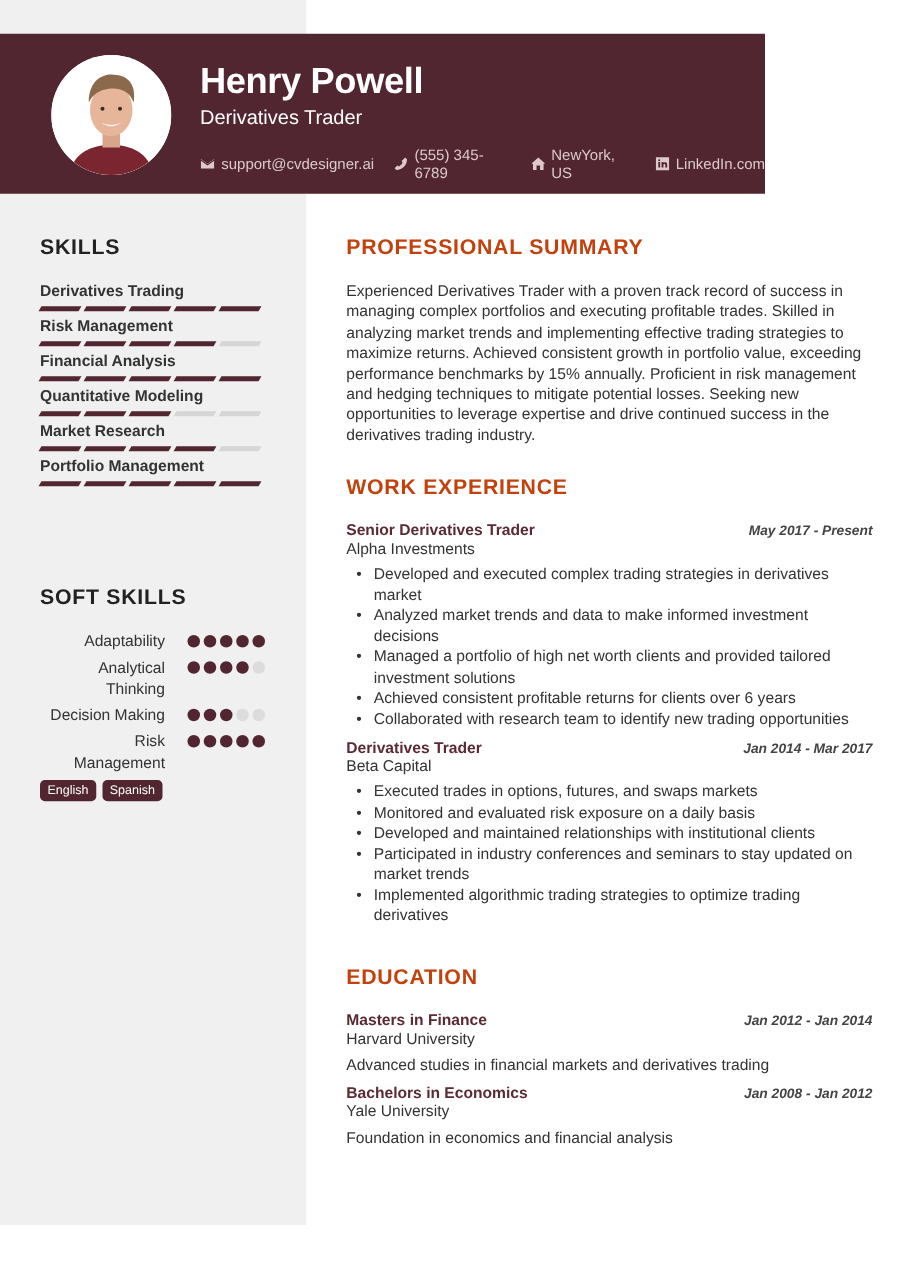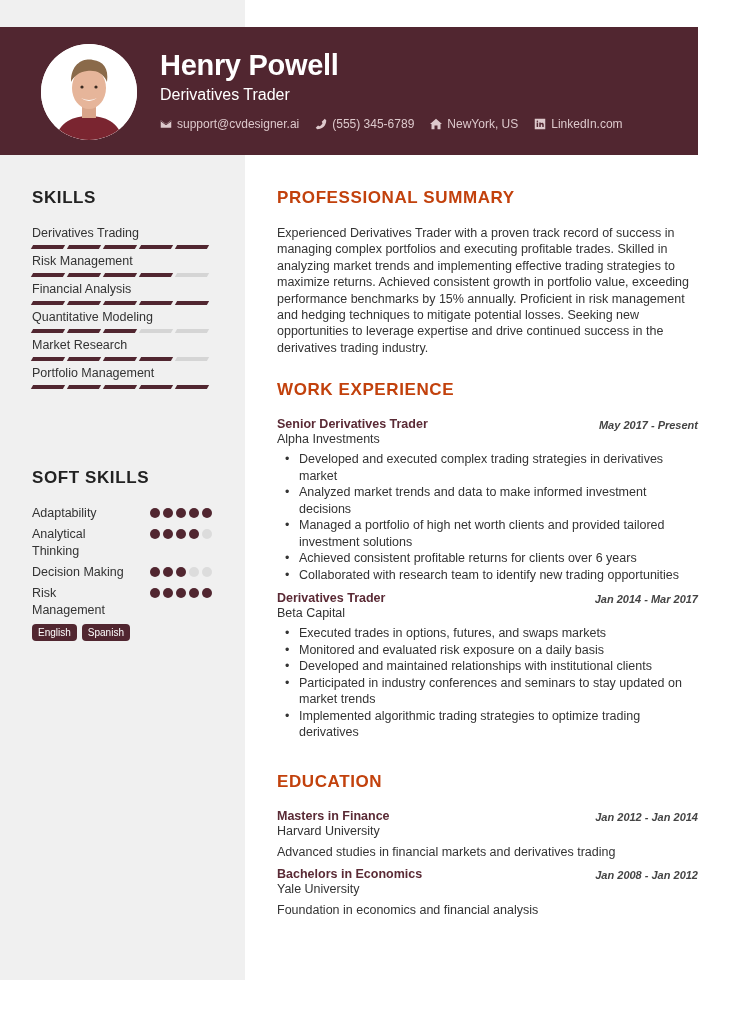--- a/index.html
+++ b/index.html
@@ -1,21 +1,21 @@
 <!DOCTYPE html>
 <html><head>
 <meta charset="utf-8">
 <style>
   * { box-sizing: border-box; margin: 0; padding: 0; }
   html, body { width: 730px; height: 1024px; background: #ffffff; overflow: hidden; }
   body { font-family: "Liberation Sans", sans-serif; color: #333; position: relative; }
 
   .sidebar-bg { position: absolute; left: 0; top: 0; width: 245px; height: 980px; background: #f0f0f0; }
 
-  .header { position: absolute; left: 0; top: 27px; width: 698px; height: 128px; background: #512630; }
+  .header { position: absolute; left: 0; top: 27px; width: 612px; height: 128px; background: #512630; }
   .photo { position: absolute; left: 41px; top: 17px; width: 96px; height: 96px; border-radius: 50%; background: #fff; overflow: hidden; }
   .name { position: absolute; left: 160px; top: 22px; font-size: 29px; font-weight: bold; color: #fff; letter-spacing: -0.3px; }
   .title { position: absolute; left: 160px; top: 59px; font-size: 16px; color: #fff; }
   .contacts { position: absolute; left: 160px; top: 90px; display: flex; gap: 16px; font-size: 12px; color: #ddc9cc; align-items: center; }
   .contact { display: flex; align-items: center; gap: 5px; }
   .contact svg { width: 12px; height: 12px; fill: #ddc9cc; }
 
   .side { position: absolute; left: 32px; width: 180px; }
   .side-h { font-size: 17px; font-weight: bold; color: #222; letter-spacing: 0.6px; }
 
@@ -90,21 +90,21 @@
       <svg viewBox="0 0 16 16">
           <path d="M1 1h14v14H1z M3.5 6v6h2V6z M4.5 3.2a1.1 1.1 0 100 2.2 1.1 1.1 0 000-2.2z M7 6v6h2V9c0-1 2-1.2 2 0v3h2V8.5C13 6 10 5.8 9 7V6z" fill-rule="evenodd"></path>
         </svg>
       <span>LinkedIn.com</span>
     </div>
   </div>
 </div>
 
 <div class="side" style="top:188px;">
   <div class="side-h">SKILLS</div>
-  <div id="skills-list" style="margin-top:17px;">
+  <div id="skills-list" style="margin-top:17px;font-weight:bold;">
       <div class="skill">
         <div class="skill-name">Derivatives Trading</div>
         <div class="bars">
           <div class="bar on"></div>
           <div class="bar on"></div>
           <div class="bar on"></div>
           <div class="bar on"></div>
           <div class="bar on"></div>
         </div>
       </div>
@@ -156,21 +156,21 @@
           <div class="bar on"></div>
           <div class="bar on"></div>
           <div class="bar on"></div>
         </div>
       </div>
     </div>
 </div>
 
 <div class="side" style="top:450px;margin-top:18px;">
   <div class="side-h">SOFT SKILLS</div>
-  <div id="soft-list" style="margin-top:17px;">
+  <div id="soft-list" style="margin-top:17px;text-align:right;">
       <div class="soft">
         <div class="soft-name">Adaptability</div>
         <div class="dots">
           <div class="dot on"></div>
           <div class="dot on"></div>
           <div class="dot on"></div>
           <div class="dot on"></div>
           <div class="dot on"></div>
         </div>
       </div>

